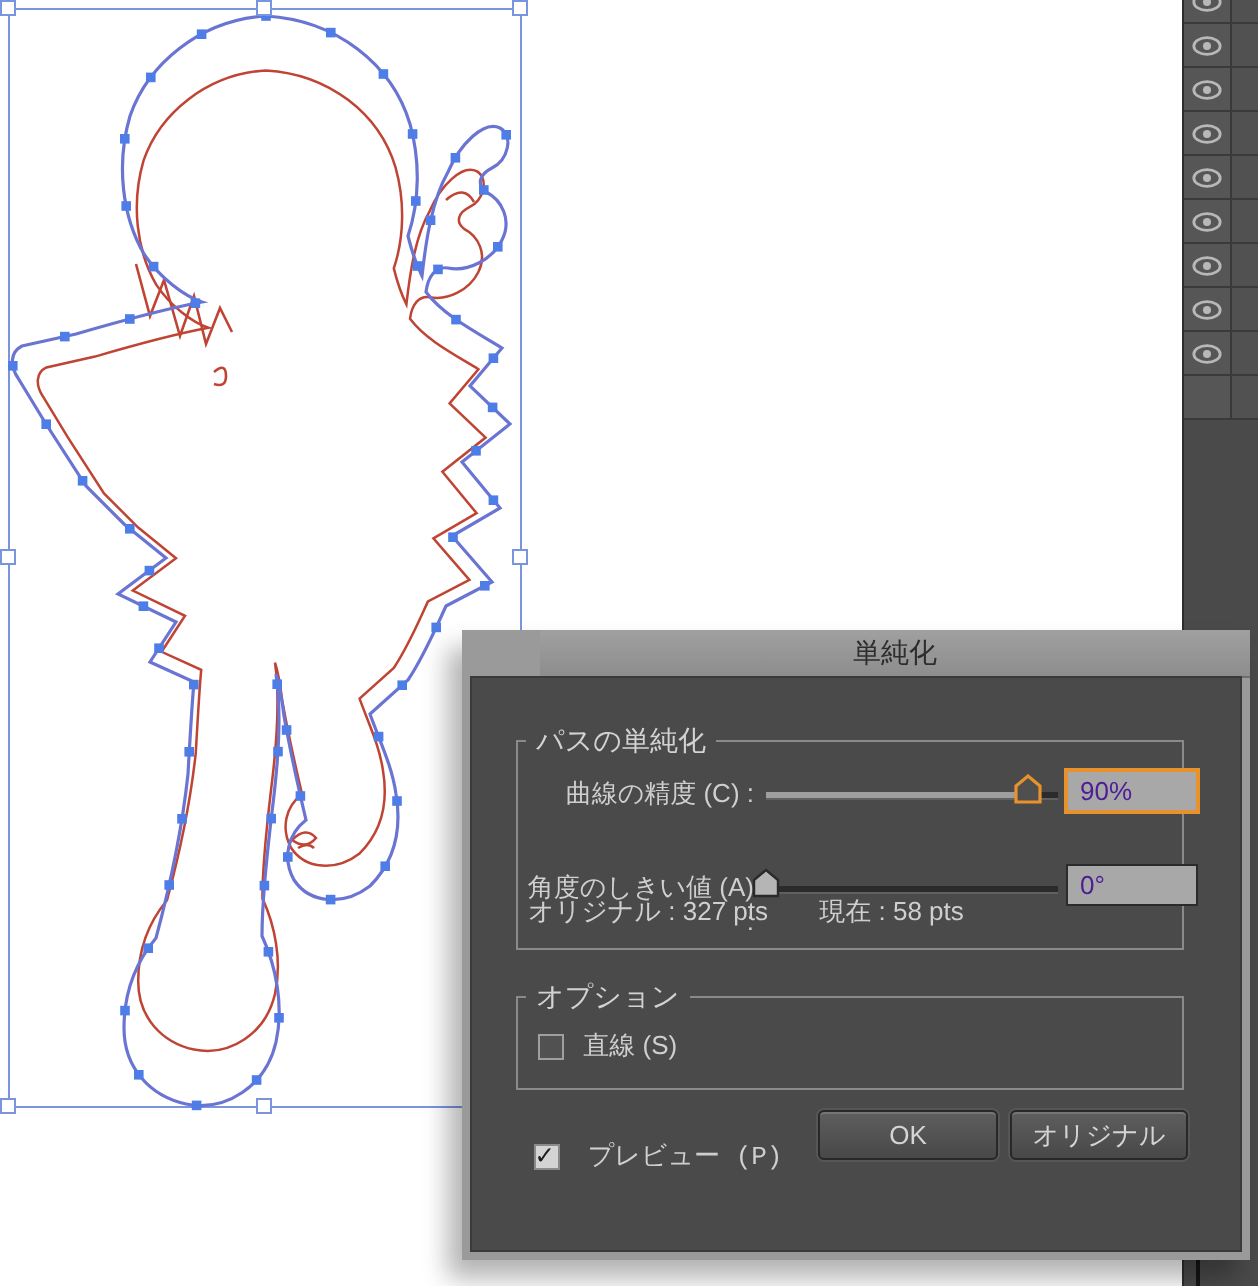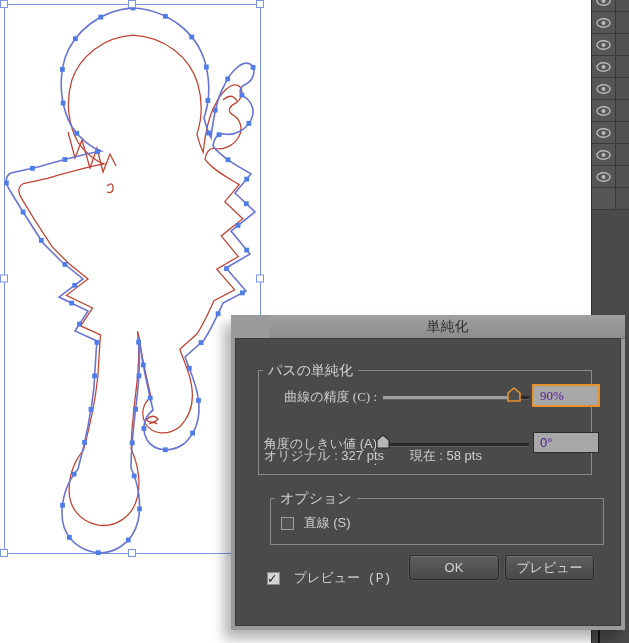--- a/index.html
+++ b/index.html
@@ -26,21 +26,21 @@
           background:#9a9a9a;box-shadow:-7px 9px 12px rgba(0,0,0,0.30);padding-left:39px;}
   .title-bar{height:23px;line-height:23px;text-align:center;font-size:14px;color:#2d2d2d;
              background:linear-gradient(#a0a0a0,#8d8d8d);border-bottom:1px solid #6e6e6e;
              cursor:default;}
   .dialog-body{position:absolute;left:4px;right:4px;top:23px;bottom:4px;background:#4a4a4a;
                border:1px solid #3a3a3a;box-sizing:border-box;font-size:13px;color:#cfcfcf;}
 
   .group{position:absolute;border:1px solid #8a8a8a;box-sizing:border-box;}
   .group-label{position:absolute;top:-9px;left:4px;background:#4a4a4a;padding:0 5px;font-size:14px;color:#d2d2d2;}
   .path-group{left:22px;top:31px;width:334px;height:105px;}
-  .options-group{left:22px;top:159px;width:334px;height:47px;margin-left:12px;}
+  .options-group{left:22px;top:159px;width:334px;height:47px;}
 
   .slider-row{position:absolute;left:0;width:100%;height:26px;}
   .slider-label{position:absolute;left:0;width:118px;top:4px;text-align:right;color:#cfcfcf;}
   .track{position:absolute;left:124px;top:12px;width:146px;height:3px;background:#2b2b2b;
          box-shadow:0 1px 0 rgba(255,255,255,0.12);}
   .track-fill{position:absolute;left:0;top:0;height:3px;background:#9e9e9e;}
   .thumb{position:absolute;top:3px;width:14px;height:15px;}
   .value-field{position:absolute;left:274px;top:1px;width:58px;height:19px;background:#a8a8a8;
                color:#4c1d95;font-size:13px;line-height:19px;padding:0 0 0 6px;border:1px solid #2b2b2b;}
   .value-field.focused{border:2px solid #e8922e;top:0;left:273px;}
@@ -273,21 +273,21 @@
   <div class="panel-edge-line"></div>
 </div>
 
 <div class="dialog">
   <div class="title-bar">単純化</div>
   <div class="dialog-body">
 
     <div class="group path-group">
       <span class="group-label">パスの単純化</span>
 
-      <div class="slider-row" style="top:13px;font-family:Liberation Serif, serif;">
+      <div class="slider-row" style="top:13px;">
         <span class="slider-label">曲線の精度 (C) :</span>
         <div class="track">
           <div class="track-fill" id="fill-curve" style="width: 131.4px;"></div>
         </div>
         <svg class="thumb" id="thumb-curve" viewBox="0 0 14 15" style="left: 248.4px;">
           <path d="M7 1 L13 6 V14 H1 V6 Z" fill="#4f4f4f" stroke="#e8922e" stroke-width="1.6"></path>
         </svg>
         <div class="value-field focused">90%</div>
       </div>
 
@@ -315,15 +315,15 @@
         <span class="cb-label">直線 (S)</span>
       </span>
     </div>
 
     <span class="preview-cb">
       <span class="checkbox checked" id="cb-preview"></span>
       <span class="cb-label">プレビュー (P)</span>
     </span>
 
     <div class="btn btn-ok">OK</div>
-    <div class="btn btn-cancel">プレビュー</div>
+    <div class="btn btn-cancel">オリジナル</div>
   </div>
 </div>
 
 </body></html>

